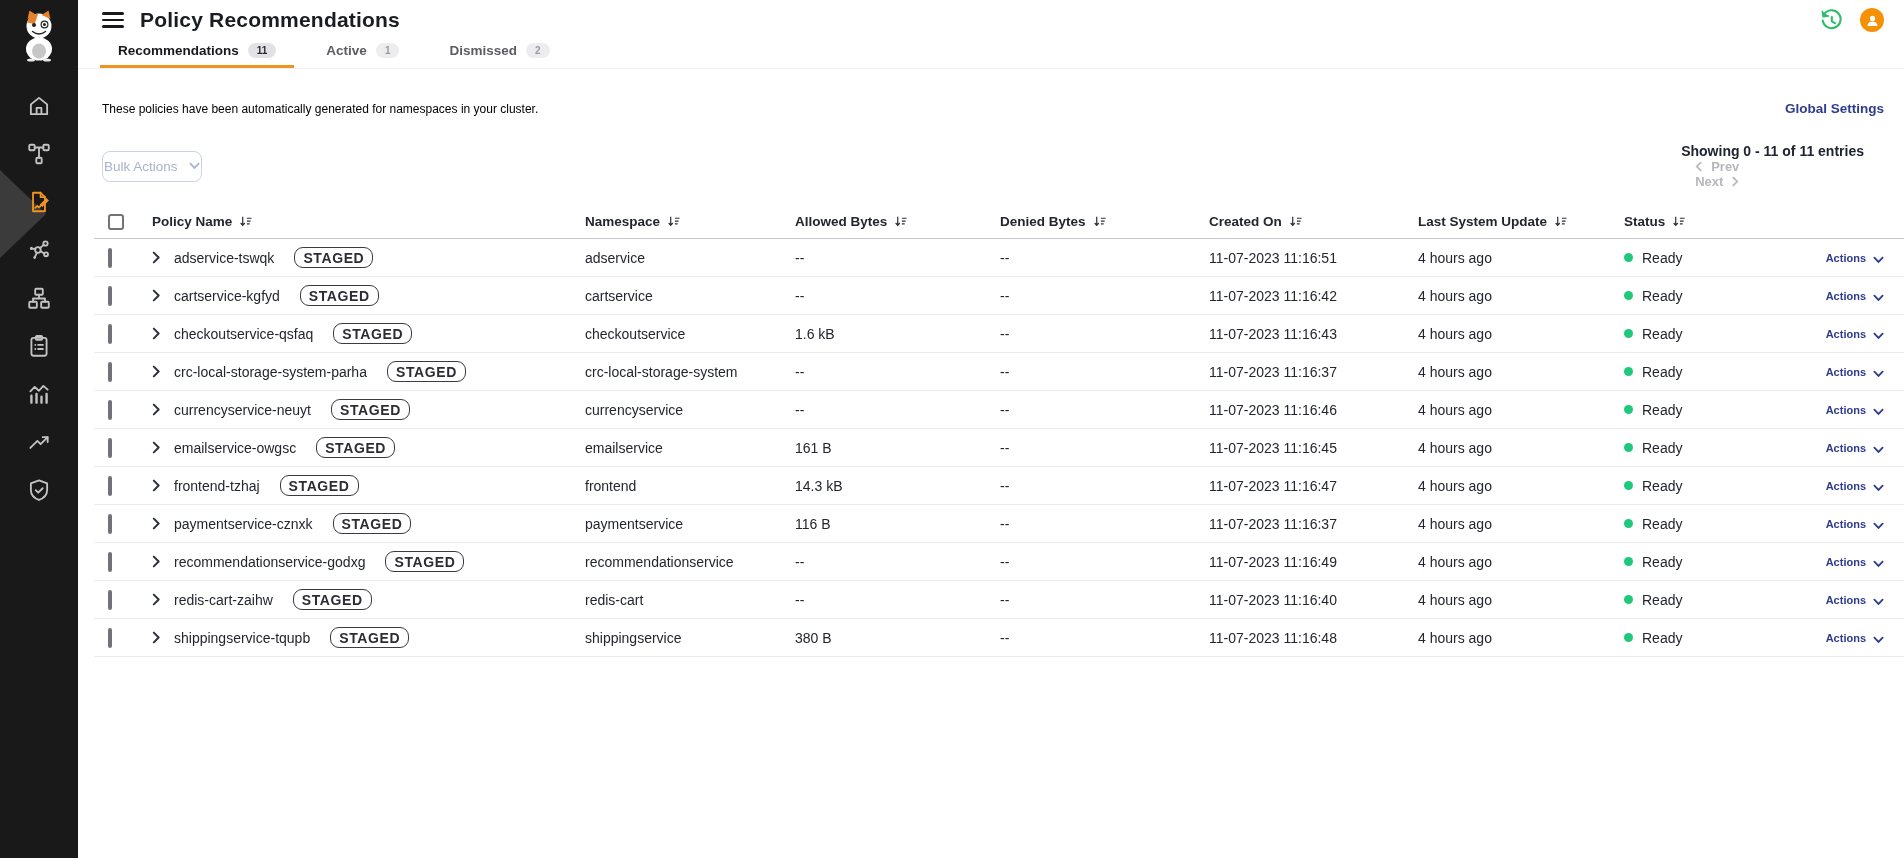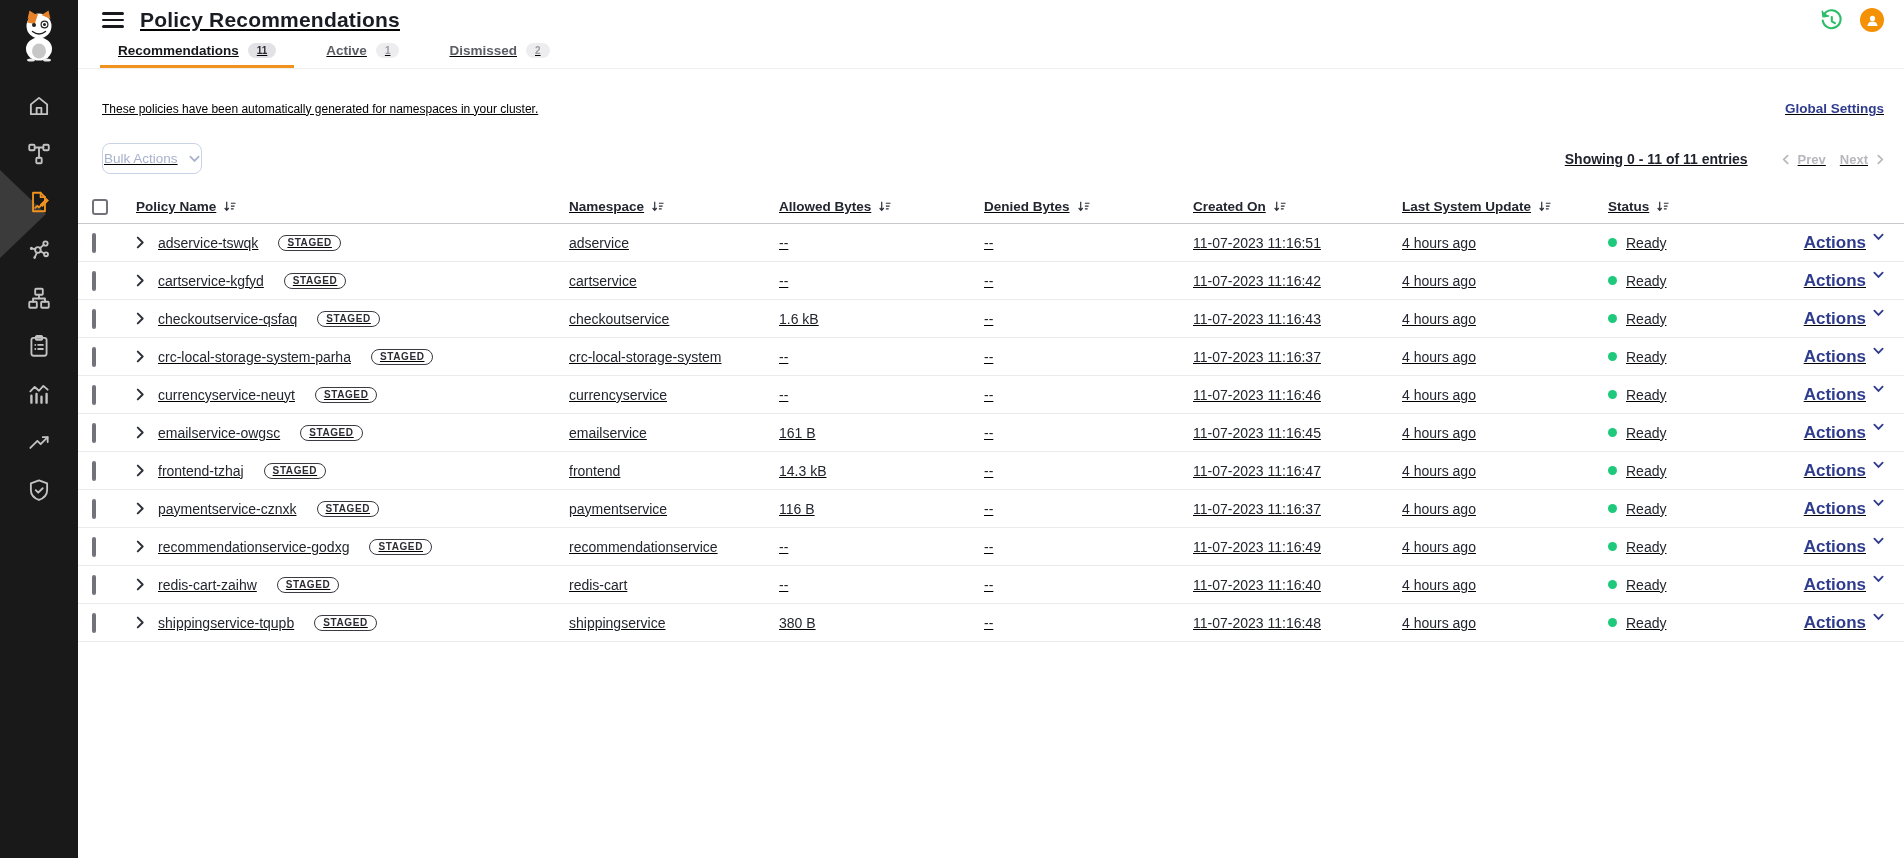--- a/index.html
+++ b/index.html
@@ -1,18 +1,18 @@
 <!DOCTYPE html>
 <html style="--accent: #F0941F; --link: #2F3B8D; --green: #2CBD68; --ready: #1FC97B; --sidebar-bg: #191919; --avatar: #F59105;"><head>
 <meta charset="utf-8">
 <style>
   * { margin:0; padding:0; box-sizing:border-box; }
   html,body { width:1904px; height:858px; overflow:hidden; background:#fff;
     font-family:"Liberation Sans","DejaVu Sans",sans-serif; }
-  .app { display:flex; width:1904px; height:858px;text-decoration:underline; }
+  .app { display:flex; width:1904px; height:858px; }
 
   
   .sidebar { width:78px; background:var(--sidebar-bg,#191919); position:relative;
     display:flex; flex-direction:column; align-items:center; flex-shrink:0; }
   .logo { margin-top:8px; width:50px; height:54px; }
   .side-nav { margin-top:20px; display:flex; flex-direction:column; }
   .side-item { width:78px; height:48px; display:flex; align-items:center; justify-content:center;
     color:#c3c3c3; cursor:pointer; position:relative; z-index:1; }
   .side-item.active { color:var(--accent,#F0941F); }
   .side-item svg { width:26px; height:26px; }
@@ -44,50 +44,50 @@
 
   .desc-row { display:flex; align-items:center; padding:0 20px 0 24px; margin-top:32px; }
   .desc { font-size:12px; color:#000000; }
   .global-settings { margin-left:auto; font-size:13.5px; font-weight:700;
     color:var(--link,#2F3B8D); cursor:pointer; }
 
   .toolbar { display:flex; align-items:center; padding:0 20px 0 24px; margin-top:27px; }
   .bulk-btn { display:flex; align-items:center; gap:11px; border:1px solid #c9d2e6;
     color:#a9b2cc; border-radius:8px; padding:7px 1px; font-size:13.5px; background:#fff; cursor:default; }
   .bulk-btn svg { width:11px; height:8px; }
-  .paging { margin-left:auto; display:flex; align-items:flex-end; }
+  .paging { margin-left:auto; display:flex; align-items:flex-start;flex-direction:column; }
   .showing { font-weight:700; font-size:14px; color:#20242e; margin-right:20px; }
   .pg-btn { display:flex; align-items:center; gap:9px; color:#b7b7bd; font-weight:700;
     font-size:13px; cursor:pointer; margin-left:14px; }
   .pg-btn svg { width:7px; height:11px; }
 
   
-  .table { margin-top:16px; }
+  .table { margin-top:16px;margin-left:16px; }
   .thead, .trow { display:grid;
     grid-template-columns:44px 22px 411px 210px 205px 209px 209px 206px 130px 1fr;
     align-items:center; padding:0 20px 0 14px; }
   .thead { height:34px; border-bottom:1px solid #c7c7cb; }
   .th { display:flex; align-items:center; gap:7px; font-weight:700; font-size:13.5px;
     color:#22262f; cursor:pointer; }
   .th svg { width:13px; height:13px; color:#2b2f38; flex-shrink:0; }
   .th-check{grid-column:1} .th-name{grid-column:2/4} .th-ns{grid-column:4}
   .th-allowed{grid-column:5} .th-denied{grid-column:6} .th-created{grid-column:7}
   .th-updated{grid-column:8} .th-status{grid-column:9}
 
   .trow { height:38px; border-bottom:1px solid #ebebee; font-size:14px; color:#23262e; }
   .cb { width:16px; height:16px; border:2px solid #72727a; border-radius:3px; background:#fff; cursor:pointer; }
   .expand { display:flex; align-items:center; color:#2b2f38; cursor:pointer; }
   .expand svg { width:9px; height:13px; }
   .pname { display:flex; align-items:center; gap:20px; font-weight:500; }
-  .badge { border:1.4px solid #3a3a42; border-radius:9px; padding:1.5px 8px; font-size:10px;
+  .badge { border:1.4px solid #3a3a42; border-radius:9px; padding:1.5px 8px; font-size:14px;
     font-weight:700; letter-spacing:.6px; color:#2c2c34; white-space:nowrap; }
   .status-cell { display:flex; align-items:center; gap:9px; }
   .dot { width:9px; height:9px; border-radius:50%; background:var(--ready,#1FC97B); }
-  .actions-btn { justify-self:end; display:flex; align-items:flex-start; gap:7px;
-    color:var(--link,#2F3B8D); font-weight:700; font-size:17px; cursor:pointer; }
+  .actions-btn { justify-self:end; display:flex; align-items:flex-end; gap:7px;
+    color:var(--link,#2F3B8D); font-weight:700; font-size:11px; cursor:pointer; }
   .actions-btn svg { width:11px; height:8px; }
 </style>
 </head>
 <body>
 
 <div class="app">
 
   <aside class="sidebar">
     <div class="fold-decor"></div>
     <svg class="logo" viewBox="0 0 48 54">

